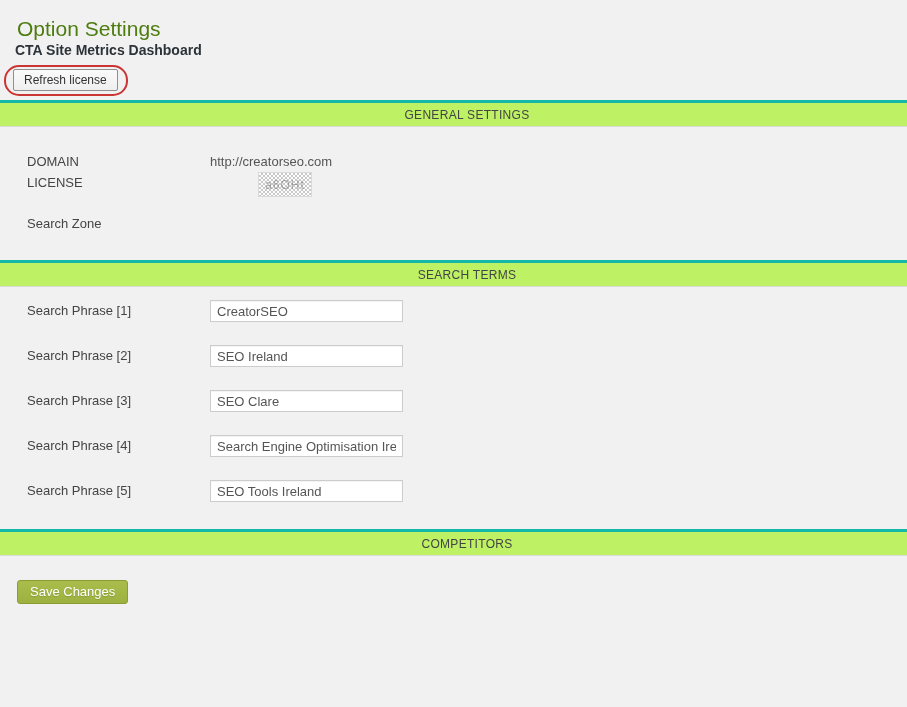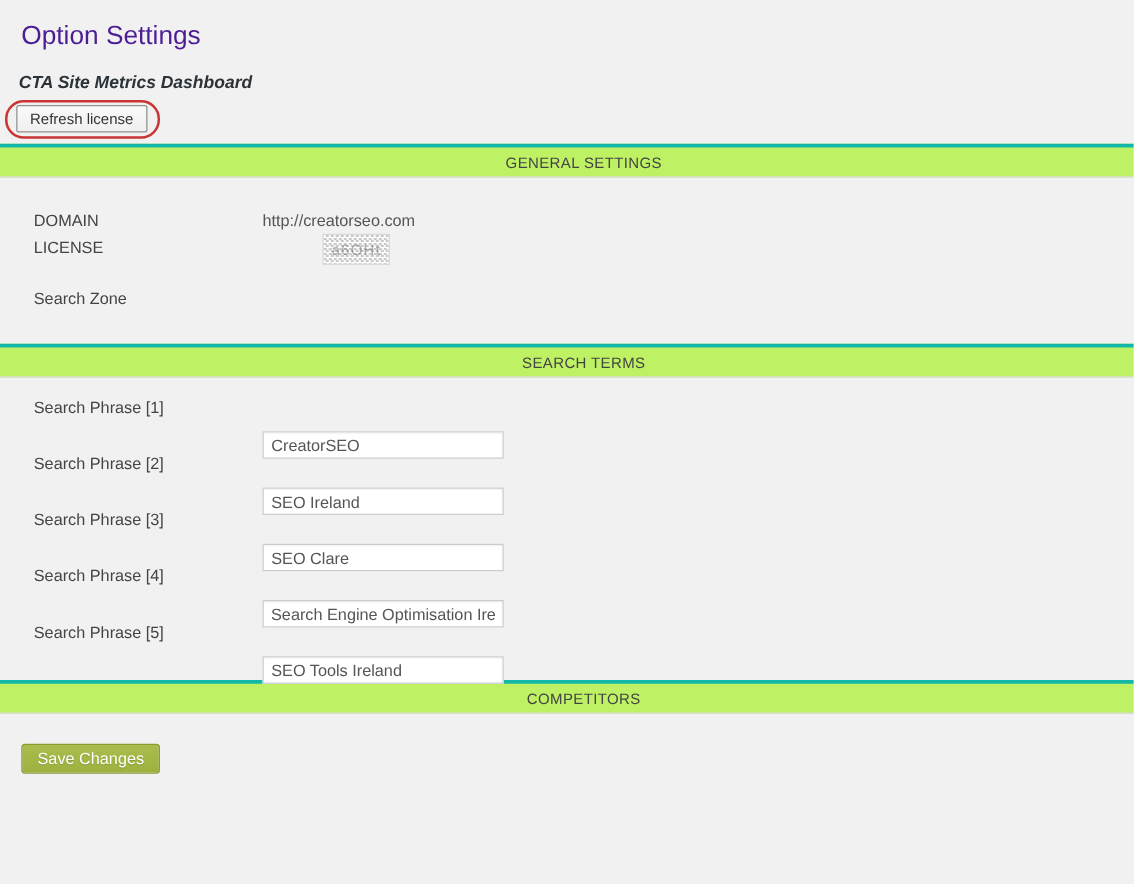--- a/index.html
+++ b/index.html
@@ -9,30 +9,29 @@
     font-family: "Liberation Sans", "DejaVu Sans", sans-serif;
     color: #444;
     overflow: hidden;
   }
   .page { width: 907px; height: 707px; position: relative; }
 
   .page-title {
     margin: 16px 0 0 17px;
     font-size: 21px;
     font-weight: 400;
-    color: #4c1d95;
+    color: #4d7c0f;
     line-height: 26px;
   }
   .page-subtitle {
-    margin: 15px 0 0 15px;
+    margin: 0 0 0 15px;
     font-size: 14px;
     font-weight: 700;
     color: #2c3338;
     line-height: 17px;
-    font-style: italic;
   }
 
   .refresh-wrap {
     display: inline-block;
     position: relative;
     margin: 10px 0 0 13px;
   }
   .btn-secondary {
     display: inline-block;
     font-family: inherit;
@@ -122,21 +121,20 @@
   input[type="text"] {
     font-family: inherit;
     font-size: 13px;
     color: #555;
     background: #fff;
     border: 1px solid #ccc;
     box-shadow: inset 0 1px 1px rgba(0,0,0,0.05);
     height: 22px;
     padding: 2px 6px;
     border-radius: 0;
-    margin-top: 30px;
   }
   .phrase-input { width: 193px; }
   .competitor-input { width: 100%; }
 
   .btn-save {
     margin: 24px 0 0 17px;
     display: inline-block;
     font-family: inherit;
     font-size: 13px;
     color: #fff;

